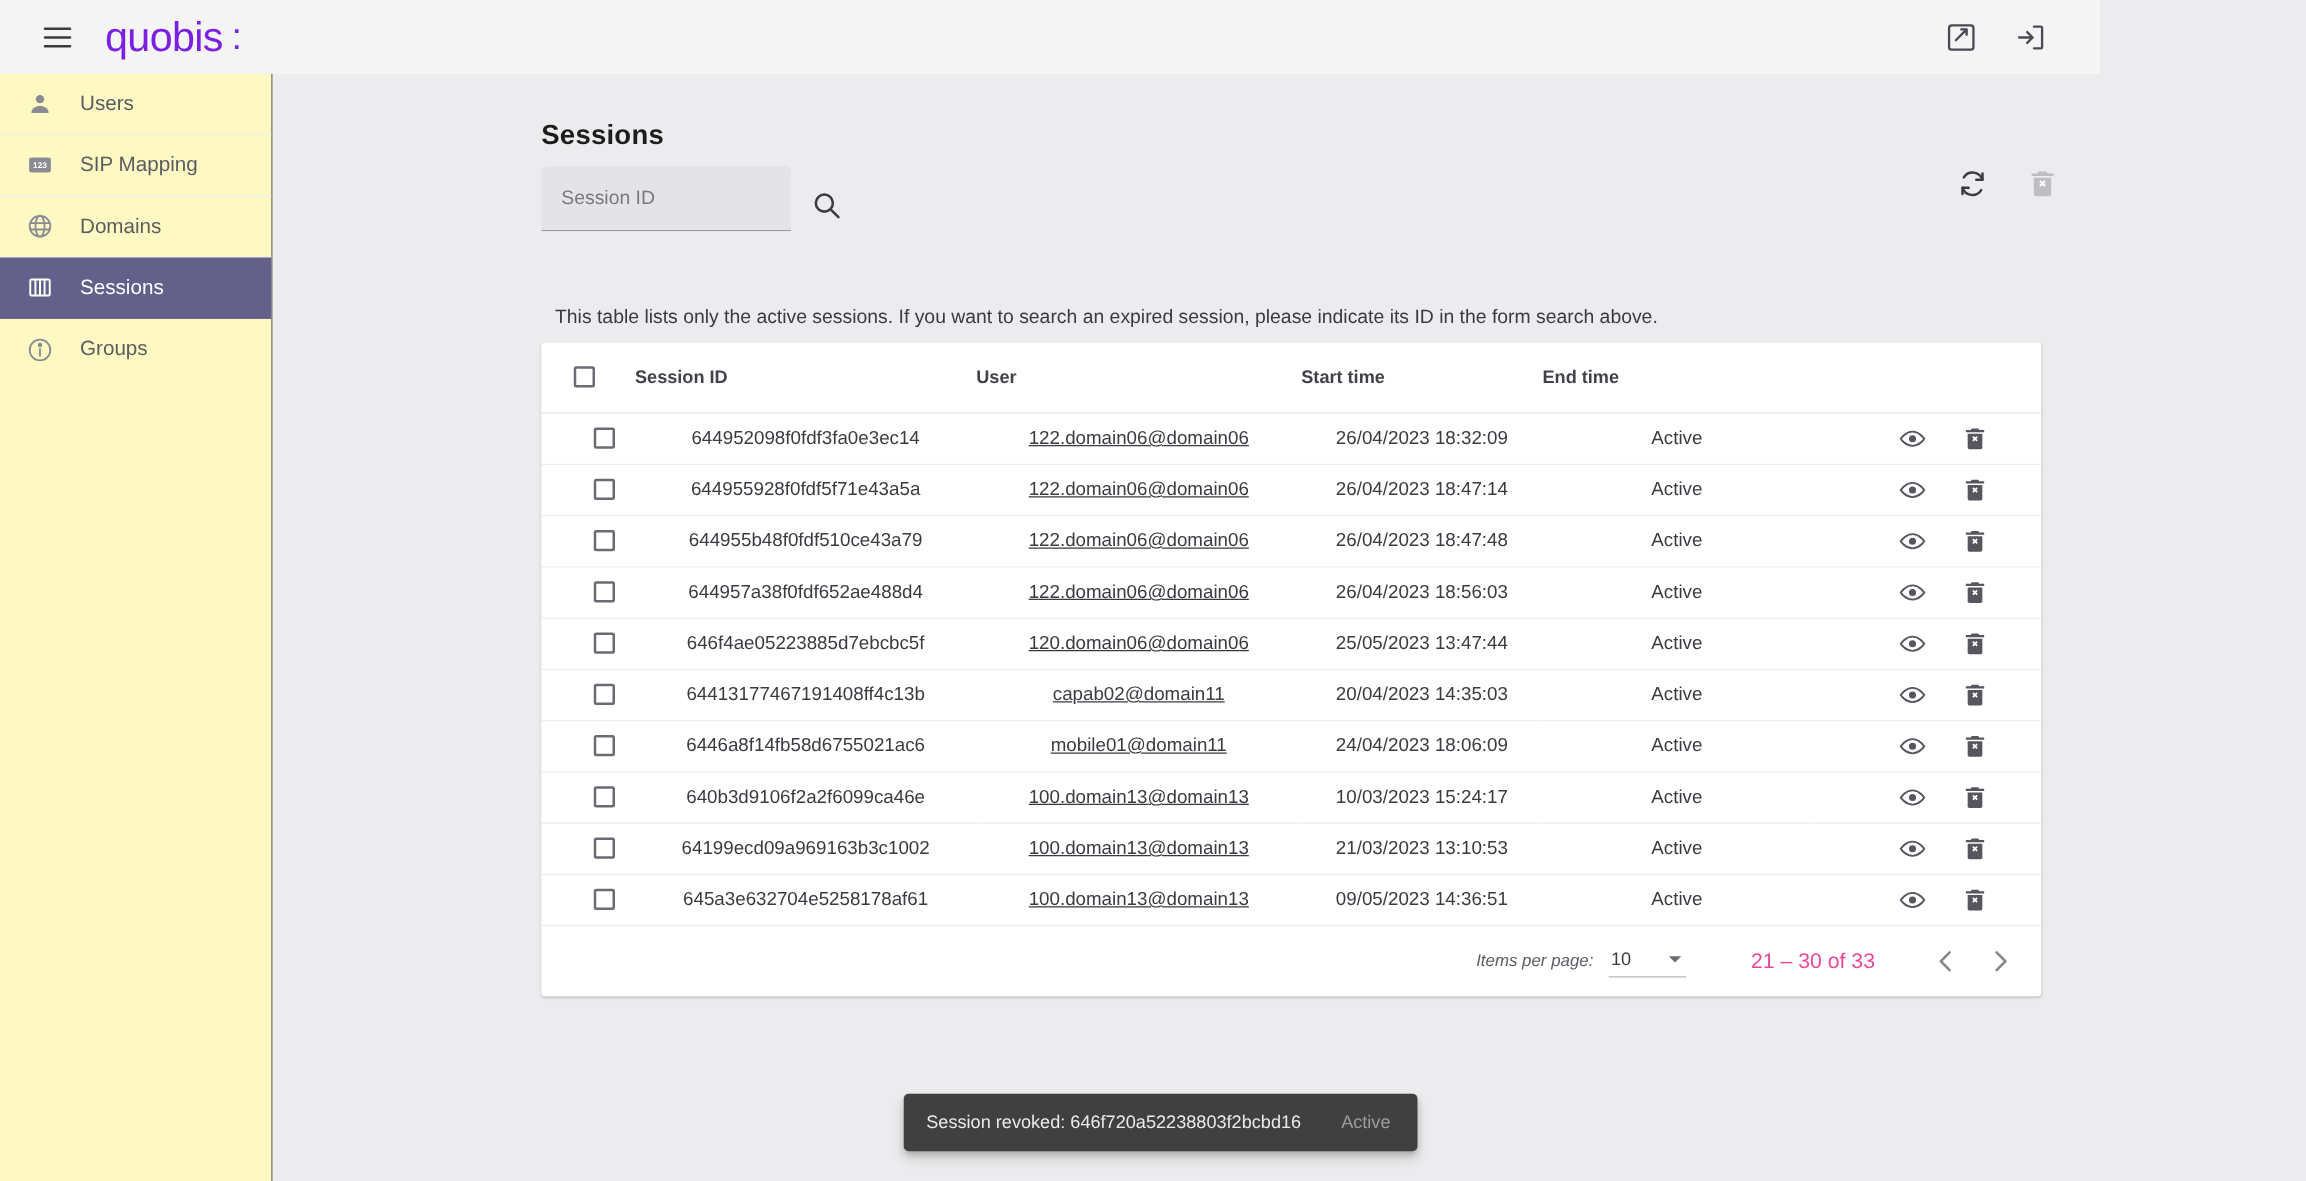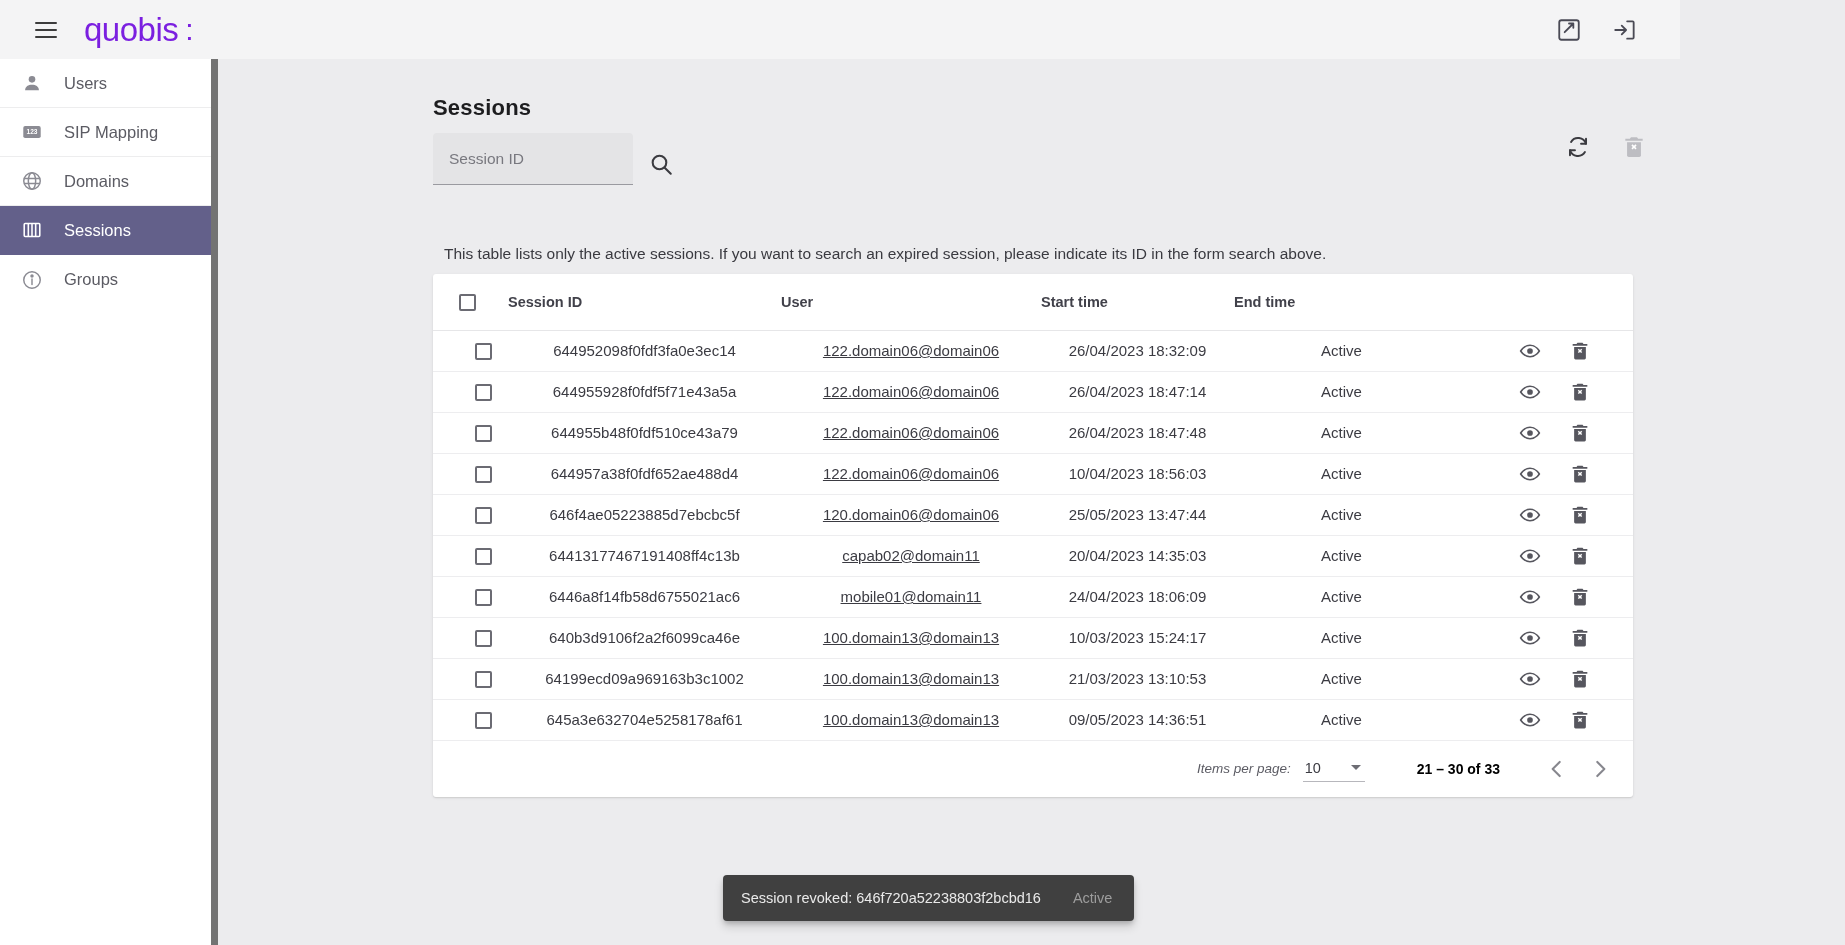--- a/index.html
+++ b/index.html
@@ -33,21 +33,21 @@
   }
   .logo .colon { font-size: 30px; color: #7b1fe0; letter-spacing: 0; }
   .topbar-actions {
     margin-left: auto; display: flex; align-items: center; gap: 30px; margin-right: 42px;
   }
   .topbar-actions .ticon { width: 26px; height: 26px; color: #4a4a55; cursor: pointer; display: block; }
 
   
   .sidebar {
     position: absolute; top: 59px; left: 0; width: 218px; height: 886px;
-    background: #ffffff; border-right: 7px solid #737373;
+    background: #fef9c3; border-right: 1px solid #737373;
     z-index: 10;
     text-align: right;
   }
   .nav-item {
     position: relative; height: 49px; display: flex; align-items: center;
     padding-left: 21px; gap: 21px; cursor: pointer;
     border-bottom: 1px solid #ededee;
     color: #5b5b63; font-size: 16.5px;
   }
   .nav-item:last-child { border-bottom: none; }
@@ -129,21 +129,21 @@
     height: 56px; display: flex; align-items: center; justify-content: flex-end;
     padding-right: 20px; gap: 0; font-size: 13.5px; color: #5c5c64;
   }
   .ipp-label { margin-right: 12px; font-style: italic; }
   .ipp-select {
     display: flex; align-items: center; gap: 30px;
     border-bottom: 1px solid #b7b7bc; padding: 4px 2px 5px 2px; min-width: 62px;
     color: #3b3b42; font-size: 14.5px; cursor: pointer;
   }
   .caret { width: 0; height: 0; border-left: 5px solid transparent; border-right: 5px solid transparent; border-top: 5px solid #6d6d74; }
-  .range { margin: 0 44px 0 52px; color: #000000; font-size: 14px; font-weight: bold; }
+  .range { margin: 0 44px 0 52px; color: #ec4899; font-size: 17px; }
   .pgbtn { width: 26px; height: 26px; color: #87878e; cursor: pointer; display: block; }
   .pgbtn + .pgbtn { margin-left: 17px; }
 
   
   .snackbar {
     position: absolute; left: 723px; top: 875px; height: 46px;
     background: #404040; border-radius: 4px; color: #eaeaea;
     display: flex; align-items: center; padding: 0 16px 0 18px;
     font-size: 14.5px; box-shadow: 0 3px 5px -1px rgba(0,0,0,.2), 0 6px 10px 0 rgba(0,0,0,.14);
     z-index: 30;
@@ -336,21 +336,21 @@
                     <path d="M5.6 7.6h12.8v12.1a1.5 1.5 0 01-1.5 1.5H7.1a1.5 1.5 0 01-1.5-1.5z"></path>
                     <path d="M9.6 10.6l1.1-1.1L12 10.8l1.3-1.3 1.1 1.1-1.3 1.3 1.3 1.3-1.1 1.1L12 13l-1.3 1.3-1.1-1.1 1.3-1.3z" fill="#ffffff"></path>
                   </svg>
                 </div>
               </td>
             </tr>
             <tr>
               <td class="c-check"><span class="cbx"></span></td>
               <td>644957a38f0fdf652ae488d4</td>
               <td><span class="user-link">122.domain06@domain06</span></td>
-              <td>10/04/2023 18:56:03</td>
+              <td>26/04/2023 18:56:03</td>
               <td>Active</td>
               <td>
                 <div class="row-actions">
                   <svg class="ricon" viewBox="0 0 24 24" fill="none" stroke="currentColor" stroke-width="1.7">
                     <path d="M1.8 12S5.6 5.8 12 5.8 22.2 12 22.2 12 18.4 18.2 12 18.2 1.8 12 1.8 12z"></path>
                     <circle cx="12" cy="12" r="3.1" fill="currentColor" stroke="none"></circle>
                   </svg>
                   <svg class="ricon" viewBox="0 0 24 24" fill="currentColor">
                     <path d="M9.2 3h5.6l1 1.4H20v1.9H4V4.4h4.2z"></path>
                     <path d="M5.6 7.6h12.8v12.1a1.5 1.5 0 01-1.5 1.5H7.1a1.5 1.5 0 01-1.5-1.5z"></path>

